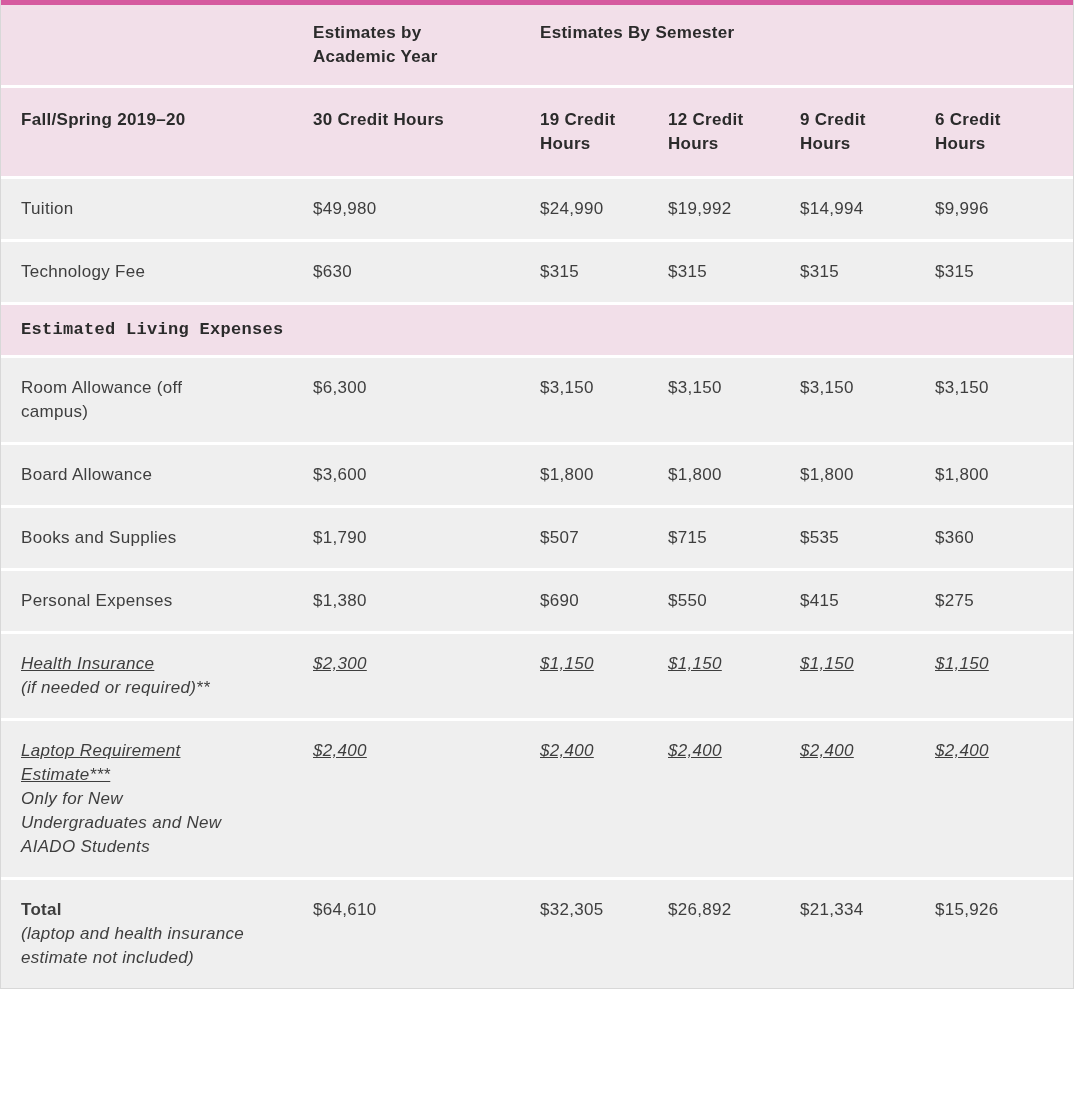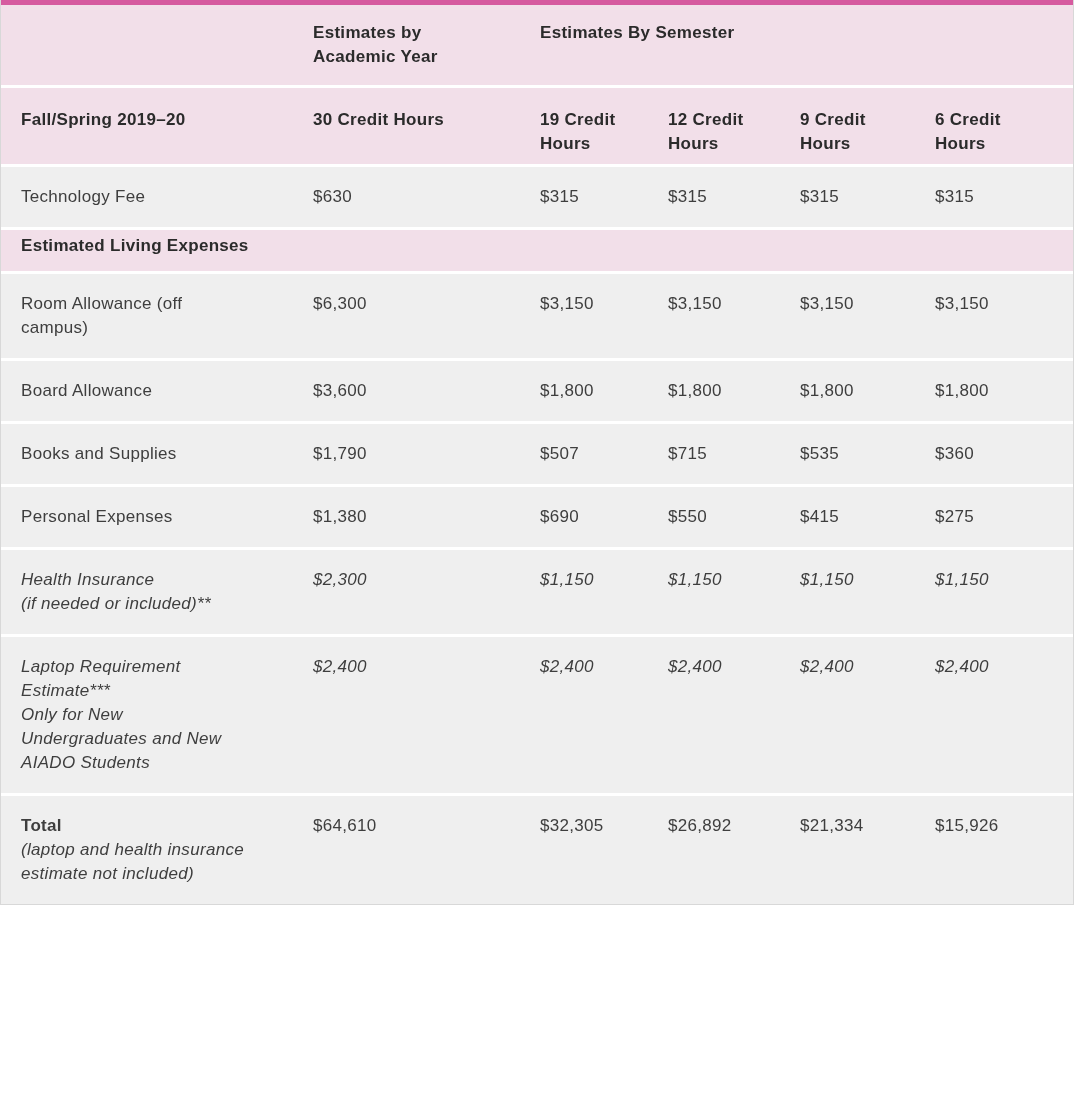--- a/index.html
+++ b/index.html
@@ -53,37 +53,38 @@
   thead th {
     background: var(--header-bg);
     color: var(--heading-text-color);
     font-size: 17px;
     font-weight: bold;
     padding: 18px 12px 18px 20px;
     white-space: pre-line;
     margin-top: 21px;
   }
   thead tr.group-row th { padding: 16px 12px 16px 20px; }
-  thead tr.col-row th  { padding: 20px 12px 8px 20px; }
+  thead tr.col-row th  { padding: 20px 12px 20px 20px; }
 
   tbody td {
     background: var(--row-bg);
     color: var(--text-color);
     font-size: 17px;
     padding: 18px 12px 18px 20px;
   }
   tbody td.section-cell {
     background: var(--header-bg);
     color: var(--heading-text-color);
     font-weight: bold;
-    padding: 4px 12px 13px 20px;
+    padding: 13px 12px 13px 20px;
+    font-family: Liberation Mono, monospace;
   }
   .label-main, .label-note, td.num { white-space: pre-line; }
   .label-note { font-style: italic; }
-  tr.italic td.num, tr.italic .label-main { font-style: italic; }
+  tr.italic td.num, tr.italic .label-main { font-style: italic; text-decoration: underline; }
   tr.total .label-main { font-weight: bold; }
   tr.total td.num { font-style: normal; }
 </style>
 </head>
 <body>
 
 <div class="page">
   <div class="accent-bar"></div>
   <table class="cost-table">
     <colgroup>
@@ -110,20 +111,30 @@
 Hours</th>
         <th>9  Credit
 Hours</th>
         <th>6  Credit
 Hours</th>
       </tr>
     </thead>
     <tbody id="rows-body">
         <tr class="data-row">
           <td class="lbl">
+            <div class="label-main">Tuition</div>
+          </td>
+          <td class="num">$49,980</td>
+          <td class="num">$24,990</td>
+          <td class="num">$19,992</td>
+          <td class="num">$14,994</td>
+          <td class="num">$9,996</td>
+        </tr>
+        <tr class="data-row">
+          <td class="lbl">
             <div class="label-main">Technology Fee</div>
           </td>
           <td class="num">$630</td>
           <td class="num">$315</td>
           <td class="num">$315</td>
           <td class="num">$315</td>
           <td class="num">$315</td>
         </tr>
         <tr class="section-row">
           <td colspan="6" class="section-cell">Estimated Living Expenses</td>
@@ -165,21 +176,21 @@
           </td>
           <td class="num">$1,380</td>
           <td class="num">$690</td>
           <td class="num">$550</td>
           <td class="num">$415</td>
           <td class="num">$275</td>
         </tr>
         <tr class="data-row italic">
           <td class="lbl">
             <div class="label-main">Health Insurance</div>
-            <div class="label-note">(if needed or included)**</div>
+            <div class="label-note">(if needed or required)**</div>
           </td>
           <td class="num">$2,300</td>
           <td class="num">$1,150</td>
           <td class="num">$1,150</td>
           <td class="num">$1,150</td>
           <td class="num">$1,150</td>
         </tr>
         <tr class="data-row italic">
           <td class="lbl">
             <div class="label-main">Laptop Requirement

